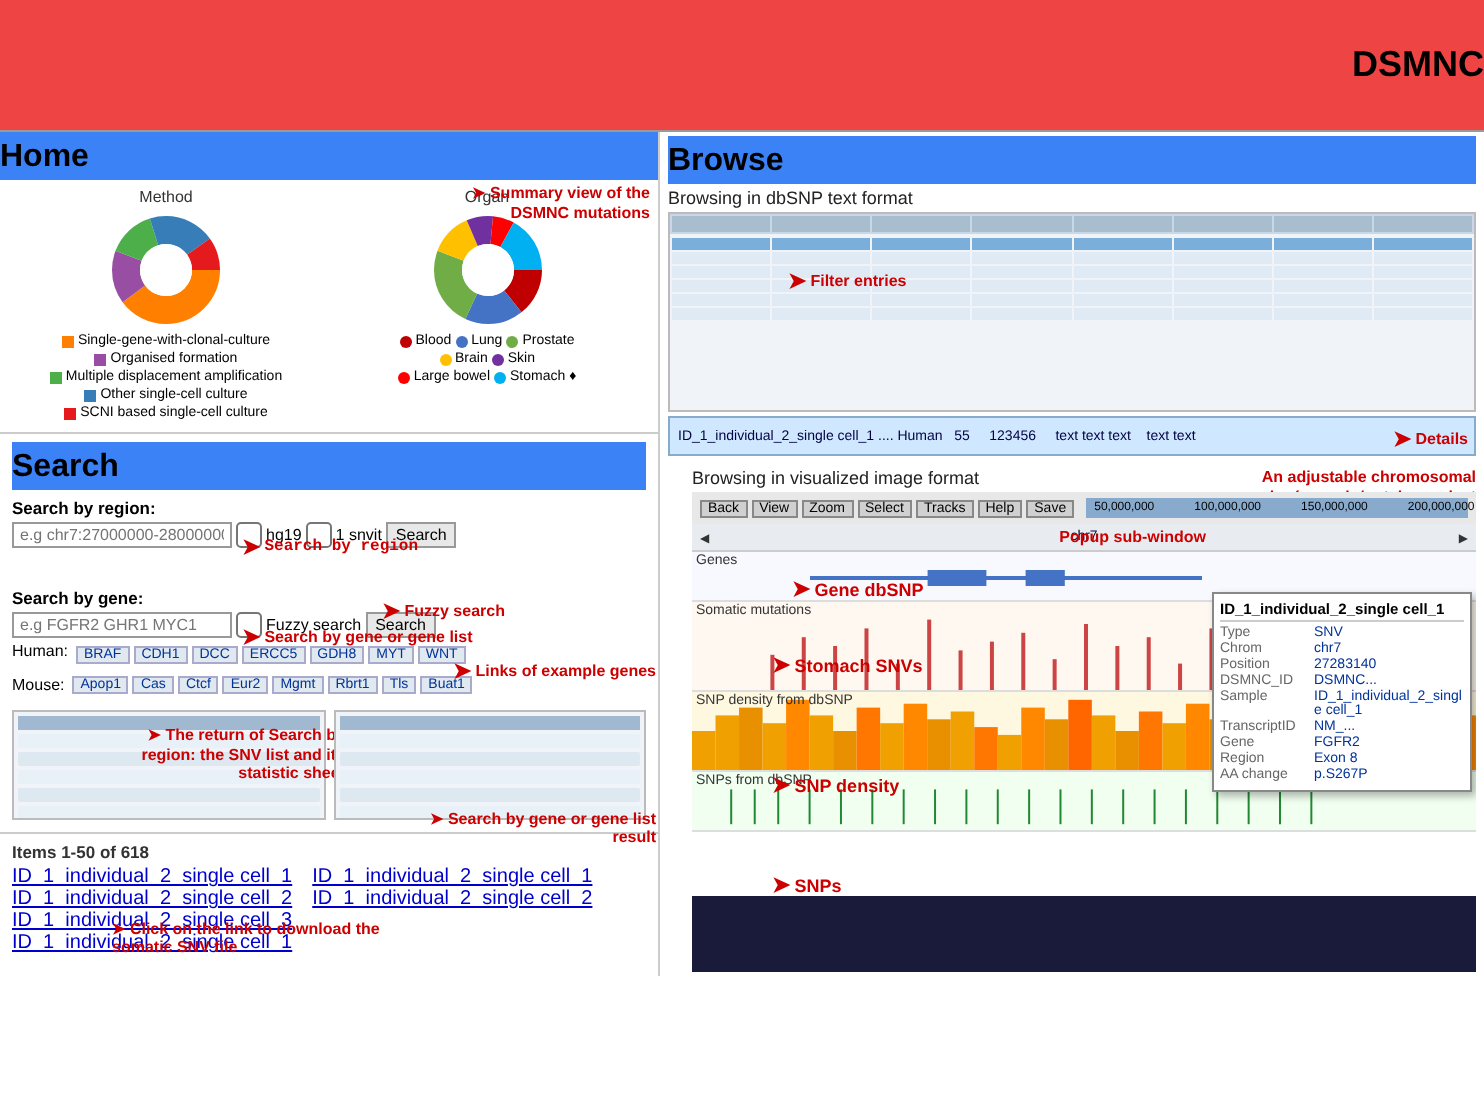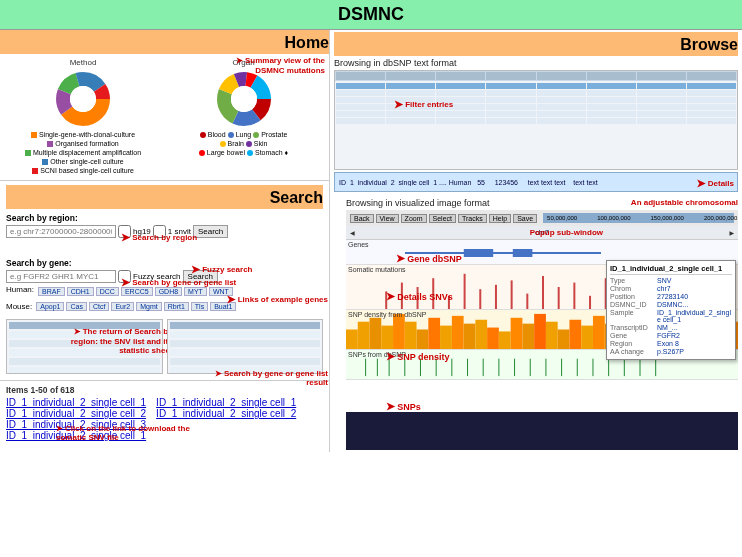--- a/index.html
+++ b/index.html
@@ -7,25 +7,25 @@
       font-family: Arial, sans-serif;
       background: #fff;
       width: 742px;
       min-height: 557px;
       overflow: hidden;
       font-size: 10px;
     }
 
     
     #title-bar {
-      background: #86efac;
-      text-align: center;
+      background: #ef4444;
+      text-align: right;
       font-size: 18px;
       font-weight: bold;
-      padding: 4px 0;
+      padding: 22px 0;
       border-bottom: 1px solid #999;
     }
 
     
     #main-layout {
       display: flex;
       width: 742px;
     }
 
     
@@ -38,25 +38,25 @@
 
     
     #right-col {
       width: 412px;
       display: flex;
       flex-direction: column;
     }
 
     
     .section-header {
-      text-align: right;
+      text-align: left;
       font-size: 16px;
       font-weight: bold;
       padding: 4px 0 2px 0;
-      background: #fdba74;
+      background: #3b82f6;
     }
 
     
     #home-section {
       border-bottom: 1px solid #ccc;
       padding-bottom: 4px;
       position: relative;
     }
 
     .home-charts {
@@ -553,21 +553,21 @@
             <input type="checkbox" style=""> hg19
           </label>
           <label class="checkbox-label">
             <input type="checkbox" style=""> 1 snvit
           </label>
           <button class="search-btn">Search</button>
         </div>
 
         <div style="position:absolute; left:115px; top:18px; display:flex; align-items:center; gap:2px;">
           <span style="font-size:11px; color:#cc0000; font-weight:bold;">➤</span>
-          <span style="font-size:8px; font-weight:bold; color:#cc0000;">Search by region</span>
+          <span style="font-size:8px; font-weight:bold; color:#cc0000;font-family:Liberation Mono, monospace;">Search by region</span>
         </div>
       </div>
 
       <div style="margin-top:20px; position:relative;">
         <div class="search-sub-label">Search by gene:</div>
         <div class="search-row">
           <input class="search-input-box search-input-medium" type="text" placeholder="e.g FGFR2 GHR1 MYC1" style="">
           <label class="checkbox-label">
             <input type="checkbox" style="">
             <span>Fuzzy search</span>
@@ -961,21 +961,21 @@
 
           </div>
 
           <div style="position:absolute; left:50px; top:42px; display:flex; align-items:center; gap:2px; z-index:20;">
             <span style="font-size:11px; color:#cc0000; font-weight:bold;">➤</span>
             <span style="font-size:9px; font-weight:bold; color:#cc0000;">Gene dbSNP</span>
           </div>
 
           <div style="position:absolute; left:40px; top:80px; display:flex; align-items:center; gap:2px; z-index:20;">
             <span style="font-size:11px; color:#cc0000; font-weight:bold;">➤</span>
-            <span style="font-size:9px; font-weight:bold; color:#cc0000;">Details SNVs</span>
+            <span style="font-size:9px; font-weight:bold; color:#cc0000;">Stomach SNVs</span>
           </div>
 
           <div style="position:absolute; left:40px; top:140px; display:flex; align-items:center; gap:2px; z-index:20;">
             <span style="font-size:11px; color:#cc0000; font-weight:bold;">➤</span>
             <span style="font-size:9px; font-weight:bold; color:#cc0000;">SNP density</span>
           </div>
 
           <div style="position:absolute; left:40px; top:190px; display:flex; align-items:center; gap:2px; z-index:20;">
             <span style="font-size:11px; color:#cc0000; font-weight:bold;">➤</span>
             <span style="font-size:9px; font-weight:bold; color:#cc0000;">SNPs</span>

